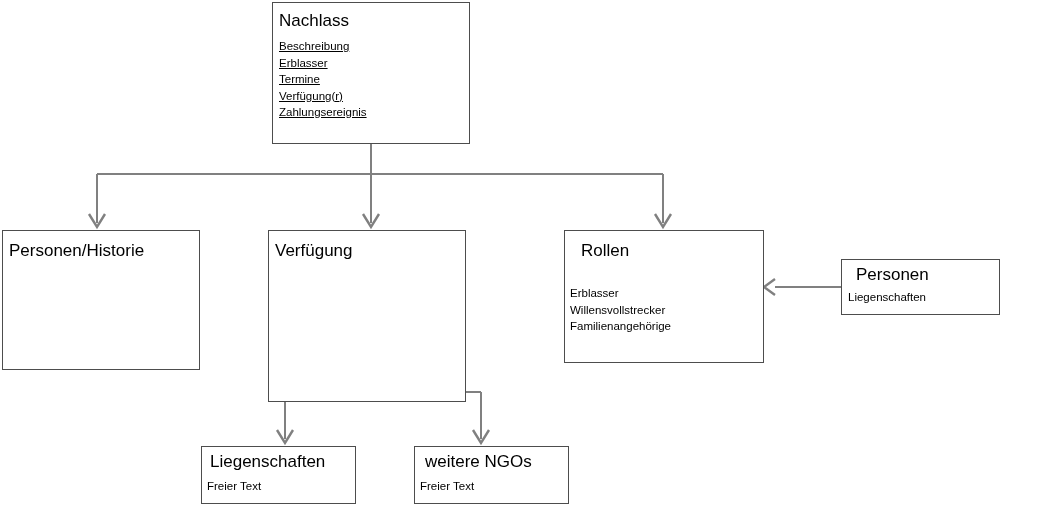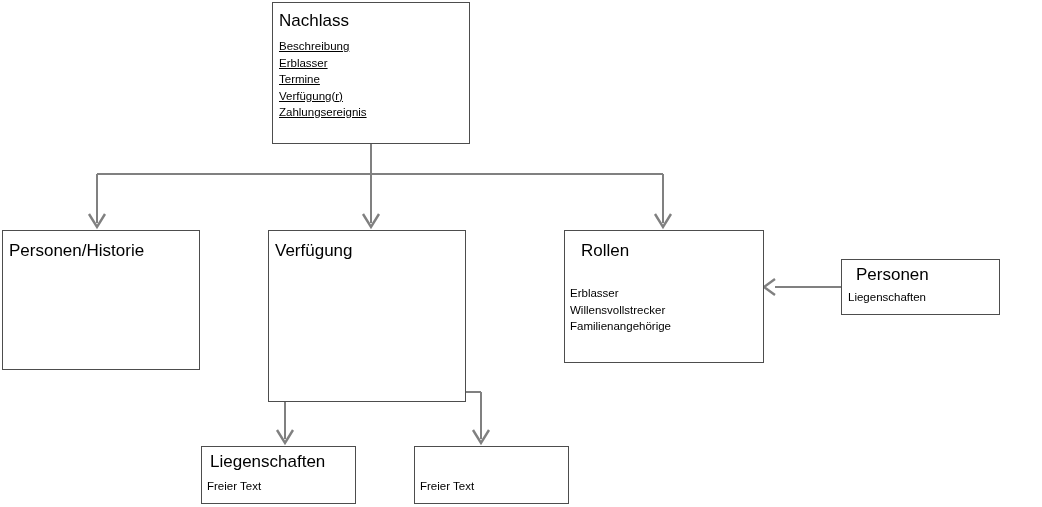--- a/index.html
+++ b/index.html
@@ -166,18 +166,19 @@
   </div>
 
   <div class="node" id="node-liegenschaften">
     <div class="node-title">Liegenschaften</div>
     <div class="node-lines">
       <div>Freier Text</div>
     </div>
   </div>
 
   <div class="node" id="node-ngos">
+    <div class="node-title">weitere NGOs</div>
     <div class="node-lines">
       <div>Freier Text</div>
     </div>
   </div>
 
 </div>
 
 </body></html>

